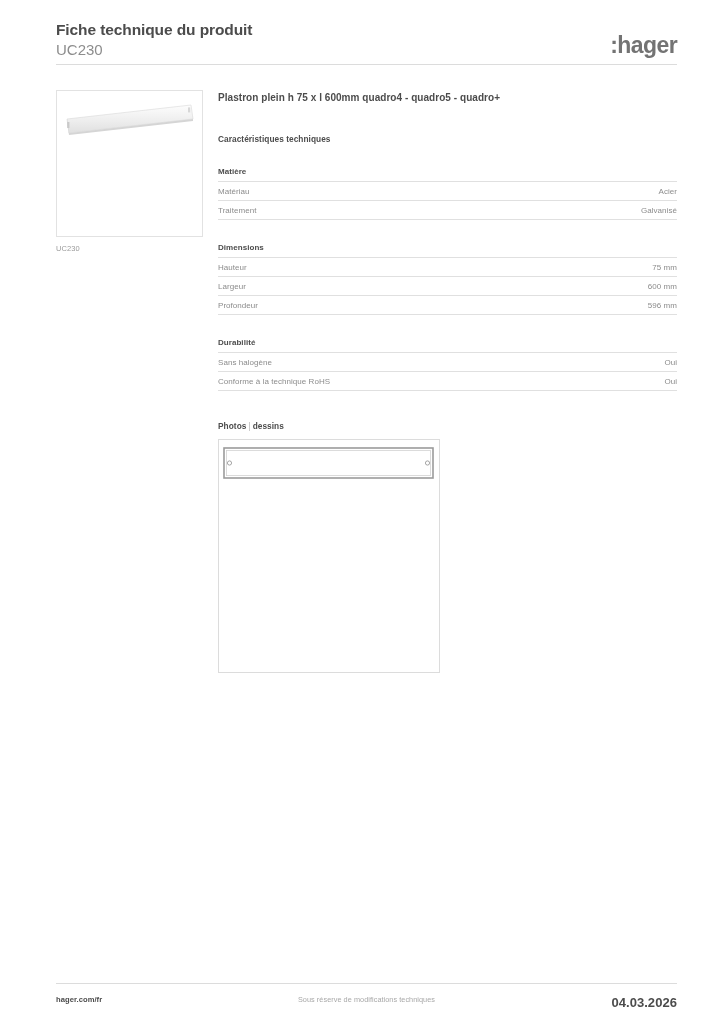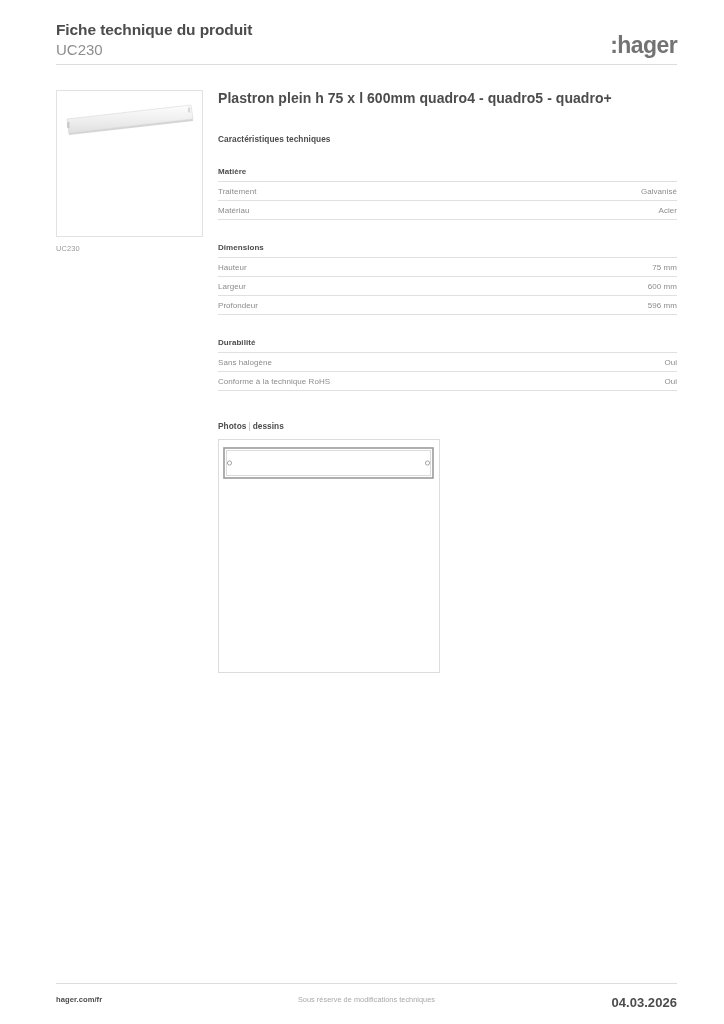--- a/index.html
+++ b/index.html
@@ -97,21 +97,21 @@
   }
 
   
   .content {
     position: absolute;
     left: 218px;
     top: 92px;
     width: 459px;
   }
   .product-desc {
-    font-size: 14px;
+    font-size: 10px;
     font-weight: bold;
     color: #4c4c4c;
     letter-spacing: 0.05px;
     line-height: 12px;
   }
   .section-title {
     font-size: 8.3px;
     font-weight: bold;
     color: #4c4c4c;
     letter-spacing: 0.05px;
@@ -259,26 +259,26 @@
     <div class="product-desc">Plastron plein h 75 x l 600mm quadro4 - quadro5 - quadro+</div>
 
     <div class="section-title">Caractéristiques techniques</div>
 
     <div id="spec-groups">
         <div class="group">
           <div class="group-title">Matière</div>
           <table class="spec-table">
             <tbody>
               <tr>
+                <td class="lbl">Matériau</td>
+                <td class="val">Acier</td>
+              </tr>
+              <tr>
                 <td class="lbl">Traitement</td>
                 <td class="val">Galvanisé</td>
-              </tr>
-              <tr>
-                <td class="lbl">Matériau</td>
-                <td class="val">Acier</td>
               </tr>
             </tbody>
           </table>
         </div>
         <div class="group">
           <div class="group-title">Dimensions</div>
           <table class="spec-table">
             <tbody>
               <tr>
                 <td class="lbl">Hauteur</td>

